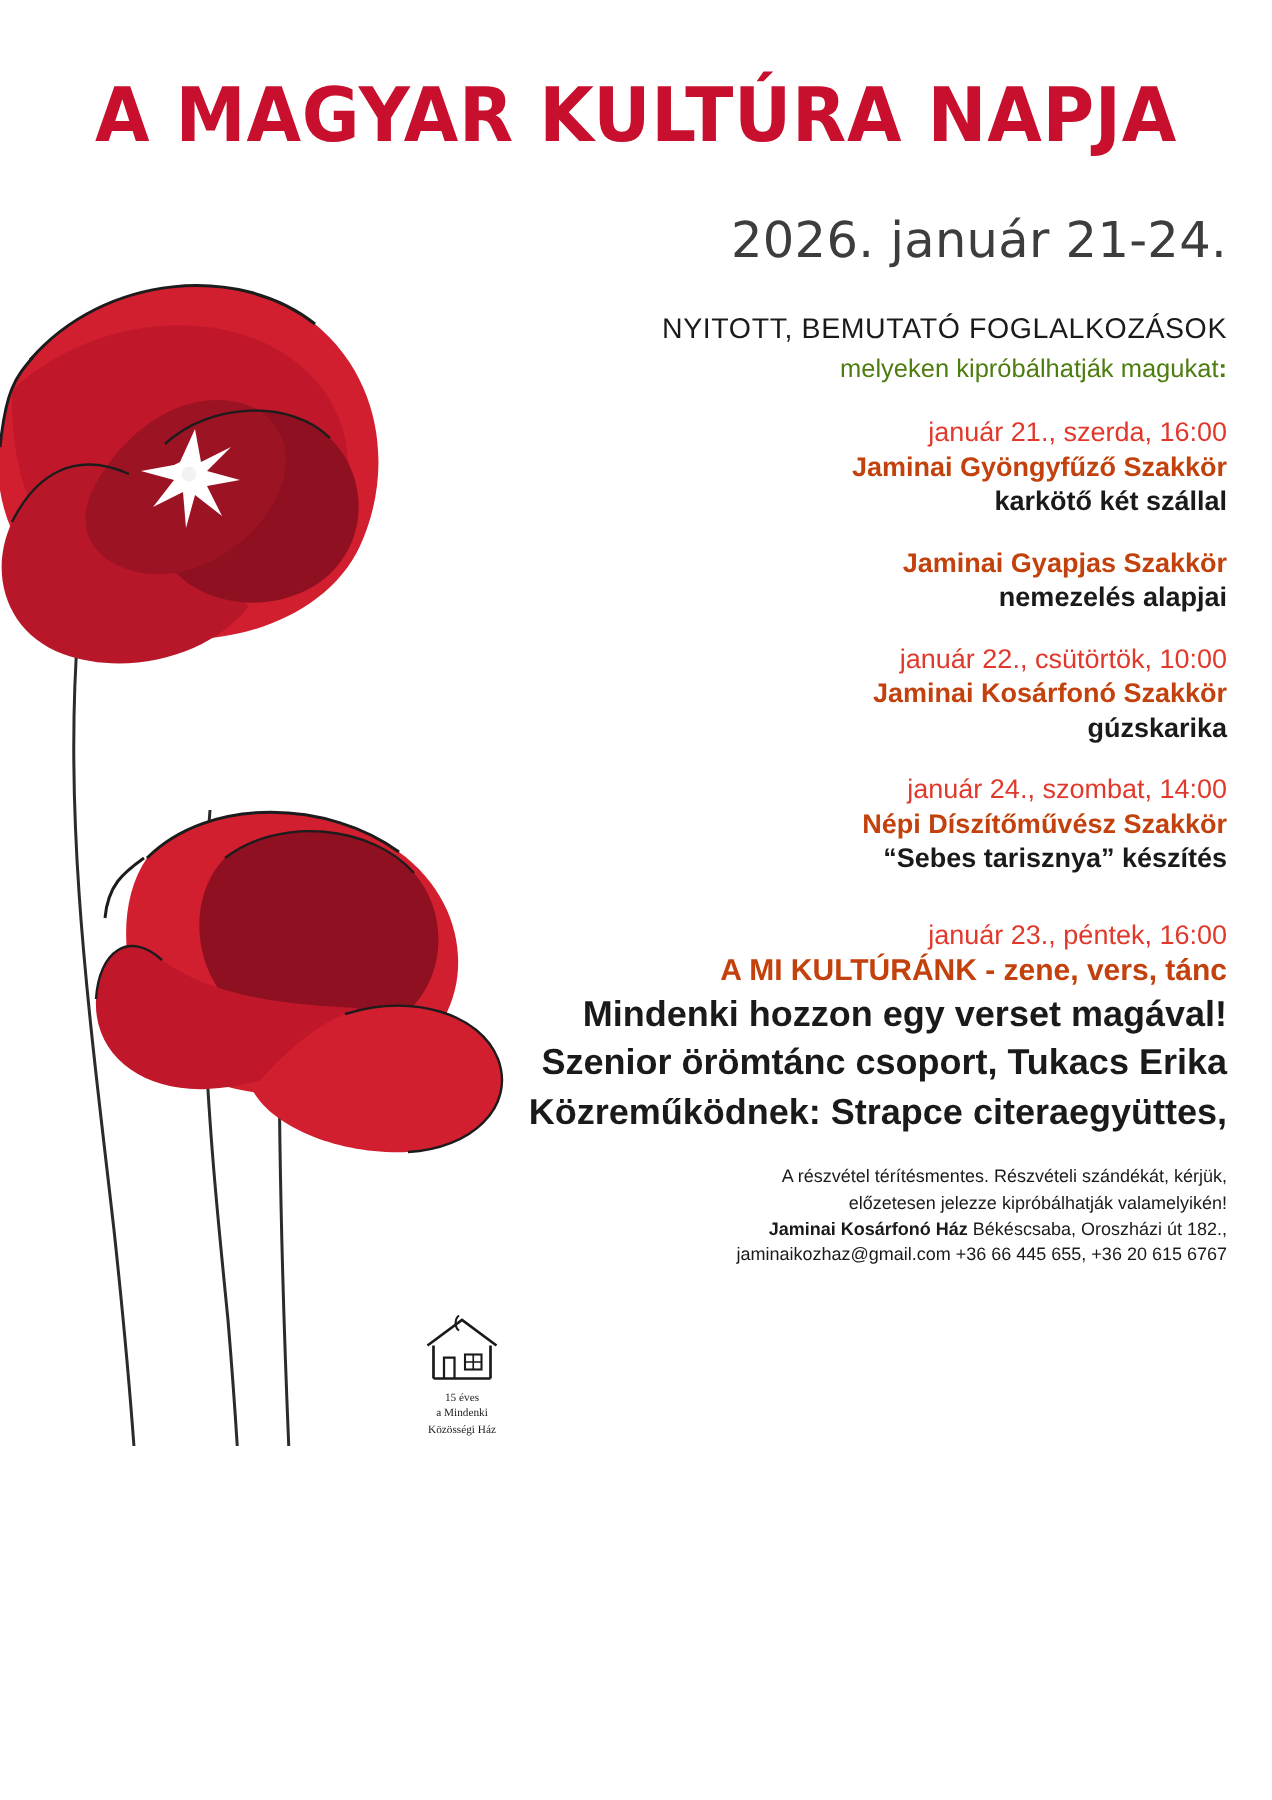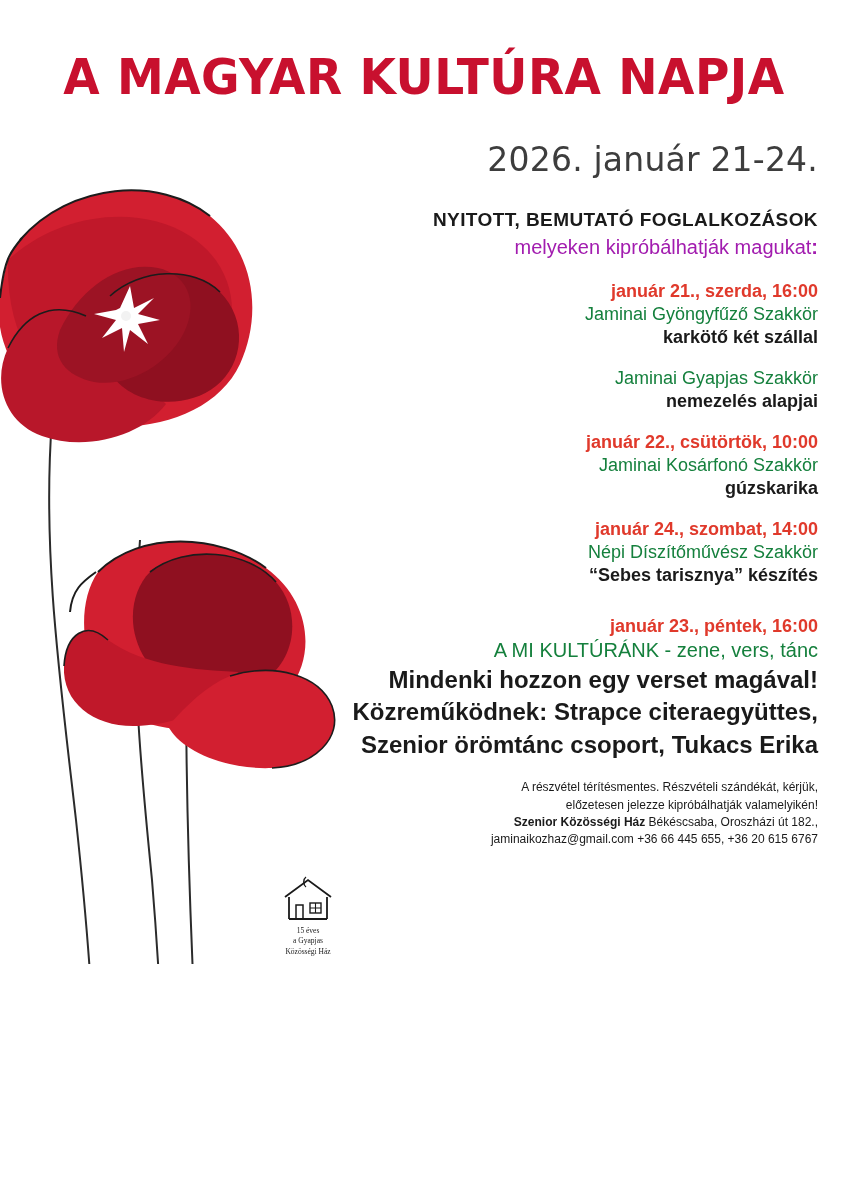--- a/index.html
+++ b/index.html
@@ -57,43 +57,43 @@
   .date-line {
     font-family: "DejaVu Sans", sans-serif;
     font-size: 33px;
     font-weight: normal;
     color: #3d3d3d;
     letter-spacing: 0.2px;
     margin-bottom: 30px;
   }
   .sub-head {
     font-size: 19px;
-    font-weight: bold;
+    font-weight: normal;
     color: #1a1a1a;
     letter-spacing: 0.4px;
     margin-bottom: 5px;
   }
   .sub-sub {
-    font-size: 20px;
-    color: #a21caf;
+    font-size: 17px;
+    color: #4d7c0f;
     margin-bottom: 22px;
   }
   .sub-sub b { font-weight: bold; }
 
   .block { margin-bottom: 20px; }
   .when {
     font-size: 18px;
-    font-weight: bold;
+    font-weight: normal;
     color: #e0392b;
     margin-bottom: 2px;
   }
   .who {
     font-size: 18px;
-    font-weight: normal;
-    color: #15803d;
+    font-weight: bold;
+    color: #c2410c;
     margin-bottom: 2px;
   }
   .what {
     font-size: 18px;
     font-weight: bold;
     color: #1a1a1a;
     text-align: right;
   }
 
   .block.gala { margin-top: 30px; margin-bottom: 18px;}
@@ -261,45 +261,45 @@
     <div class="block">
       <div class="when">január 24., szombat, 14:00</div>
       <div class="who">Népi Díszítőművész  Szakkör</div>
       <div class="what">“Sebes tarisznya” készítés</div>
     </div>
 
     <div class="block gala">
       <div class="when">január 23., péntek, 16:00</div>
       <div class="who">A MI KULTÚRÁNK - zene, vers, tánc</div>
       <div class="what">Mindenki hozzon egy verset magával!</div>
+      <div class="what">Szenior örömtánc csoport, Tukacs Erika</div>
       <div class="what">Közreműködnek: Strapce citeraegyüttes,</div>
-      <div class="what">Szenior örömtánc csoport, Tukacs Erika</div>
     </div>
 
     <div class="footer">
       <div>A részvétel térítésmentes. Részvételi szándékát, kérjük,</div>
       <div>előzetesen jelezze kipróbálhatják valamelyikén!</div>
       <div>
-        <span class="b">Szenior Közösségi Ház</span><span> Békéscsaba, Oroszházi út 182.,</span>
+        <span class="b">Jaminai Kosárfonó Ház</span><span> Békéscsaba, Oroszházi út 182.,</span>
       </div>
       <div>jaminaikozhaz@gmail.com +36 66 445 655, +36 20 615 6767</div>
     </div>
   </div>
 
   <div class="logo">
     <svg width="58" height="46" viewBox="0 0 58 46" xmlns="http://www.w3.org/2000/svg">
       <path d="M6 22 L29 5 L52 22" fill="none" stroke="#1a1a1a" stroke-width="1.8"></path>
       <path d="M10 22 L10 44 M48 22 L48 44 M10 44 L48 44" fill="none" stroke="#1a1a1a" stroke-width="1.8"></path>
       <path d="M17 44 L17 30 L24 30 L24 44" fill="none" stroke="#1a1a1a" stroke-width="1.5"></path>
       <rect x="31" y="28" width="11" height="10" fill="none" stroke="#1a1a1a" stroke-width="1.4"></rect>
       <path d="M36.5 28 L36.5 38 M31 33 L42 33" stroke="#1a1a1a" stroke-width="1.1"></path>
       <path d="M27 2 C24 4, 24 10, 27 12" fill="none" stroke="#1a1a1a" stroke-width="1.4"></path>
     </svg>
     <div class="logo-text">15 éves</div>
-    <div class="logo-text">a Gyapjas</div>
+    <div class="logo-text">a Mindenki</div>
     <div class="logo-text">Közösségi Ház</div>
   </div>
 
   <div class="photo">
     <div class="paper"></div>
 
     <svg class="face-detail" viewBox="0 0 120 175" xmlns="http://www.w3.org/2000/svg">
       <ellipse cx="60" cy="62" rx="33" ry="42" fill="#8d7f6d" opacity="0.35"></ellipse>
       <path d="M27 60 C27 26, 93 26, 93 60 C93 96, 78 116, 60 116 C42 116, 27 96, 27 60 Z" fill="#9b8d7a" opacity="0.3"></path>
       <path d="M22 170 C26 130, 44 116, 60 116 C76 116, 94 130, 98 170 Z" fill="#6f6355" opacity="0.4"></path>

